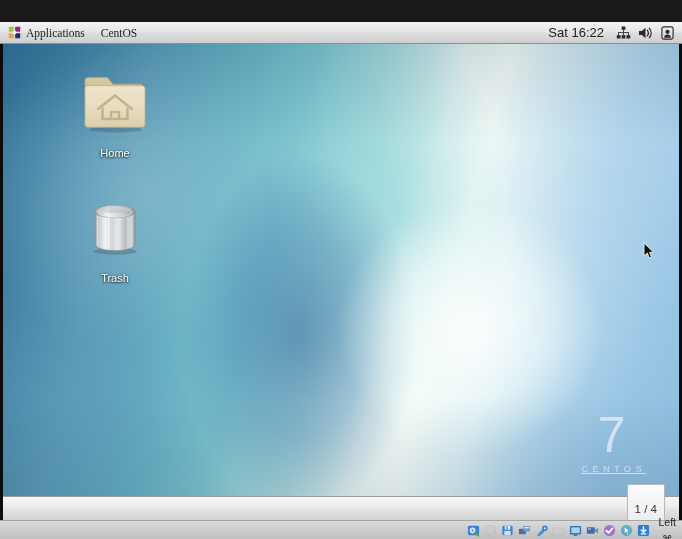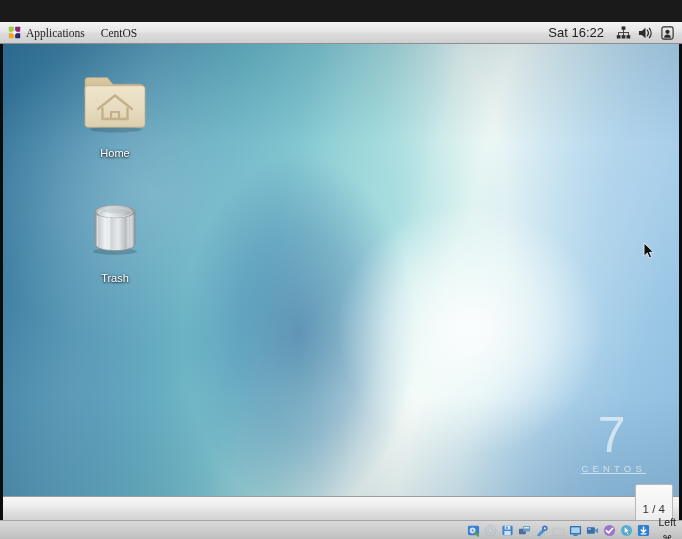--- a/index.html
+++ b/index.html
@@ -224,21 +224,21 @@
     border-top: 1px solid #9b9b9b;
     box-sizing: border-box;
     display: flex;
     align-items: center;
     justify-content: flex-end;
   }
   #workspace-switcher {
     font-size: 11.5px;
     color: #333;
     padding: 17px 7px;
-    margin-right: 9px;
+    margin-right: 17px;
     border: 1px solid #b8b8b8;
     border-radius: 2px;
     background: linear-gradient(to bottom, #fbfbfb, #e9e9e9);
     line-height: 14px;
   }
 
   
   #vbox-statusbar {
     position: absolute;
     left: 0;

